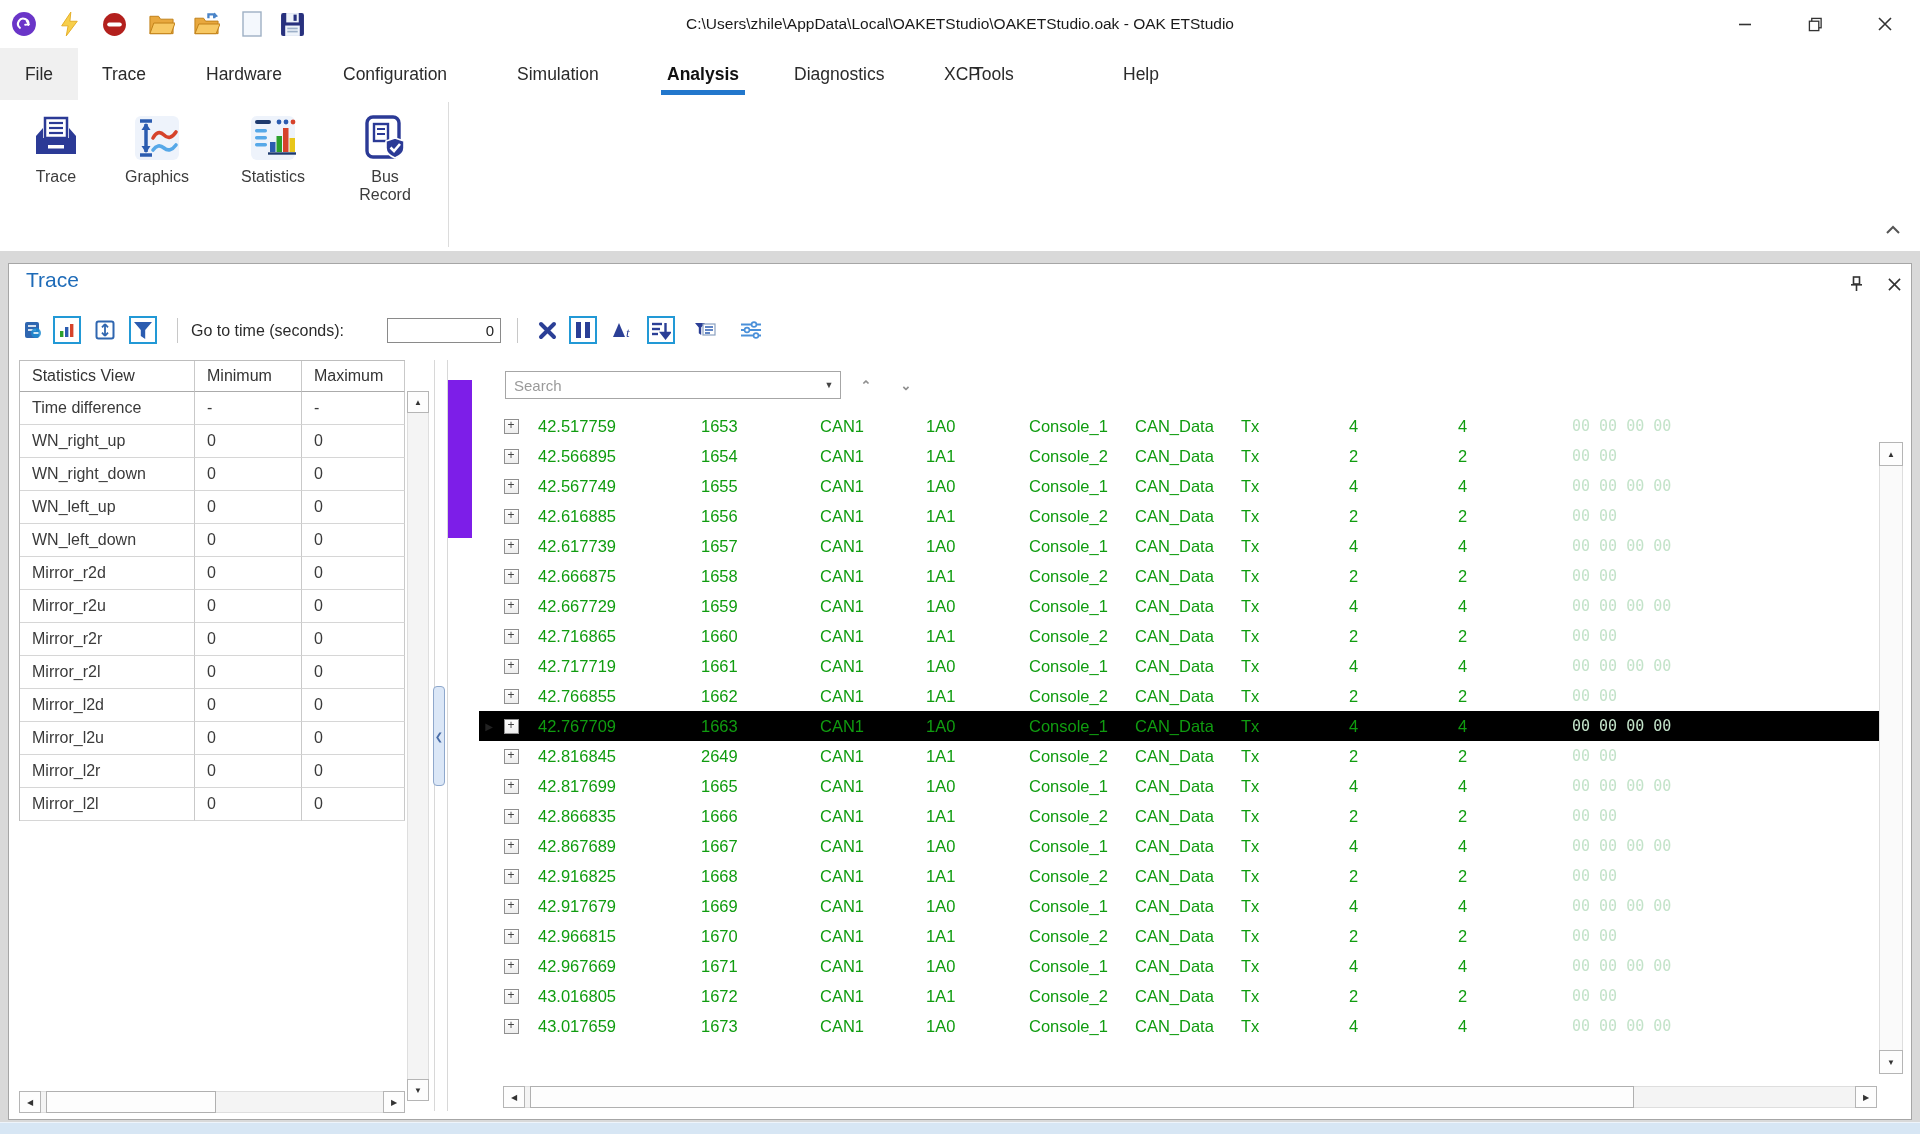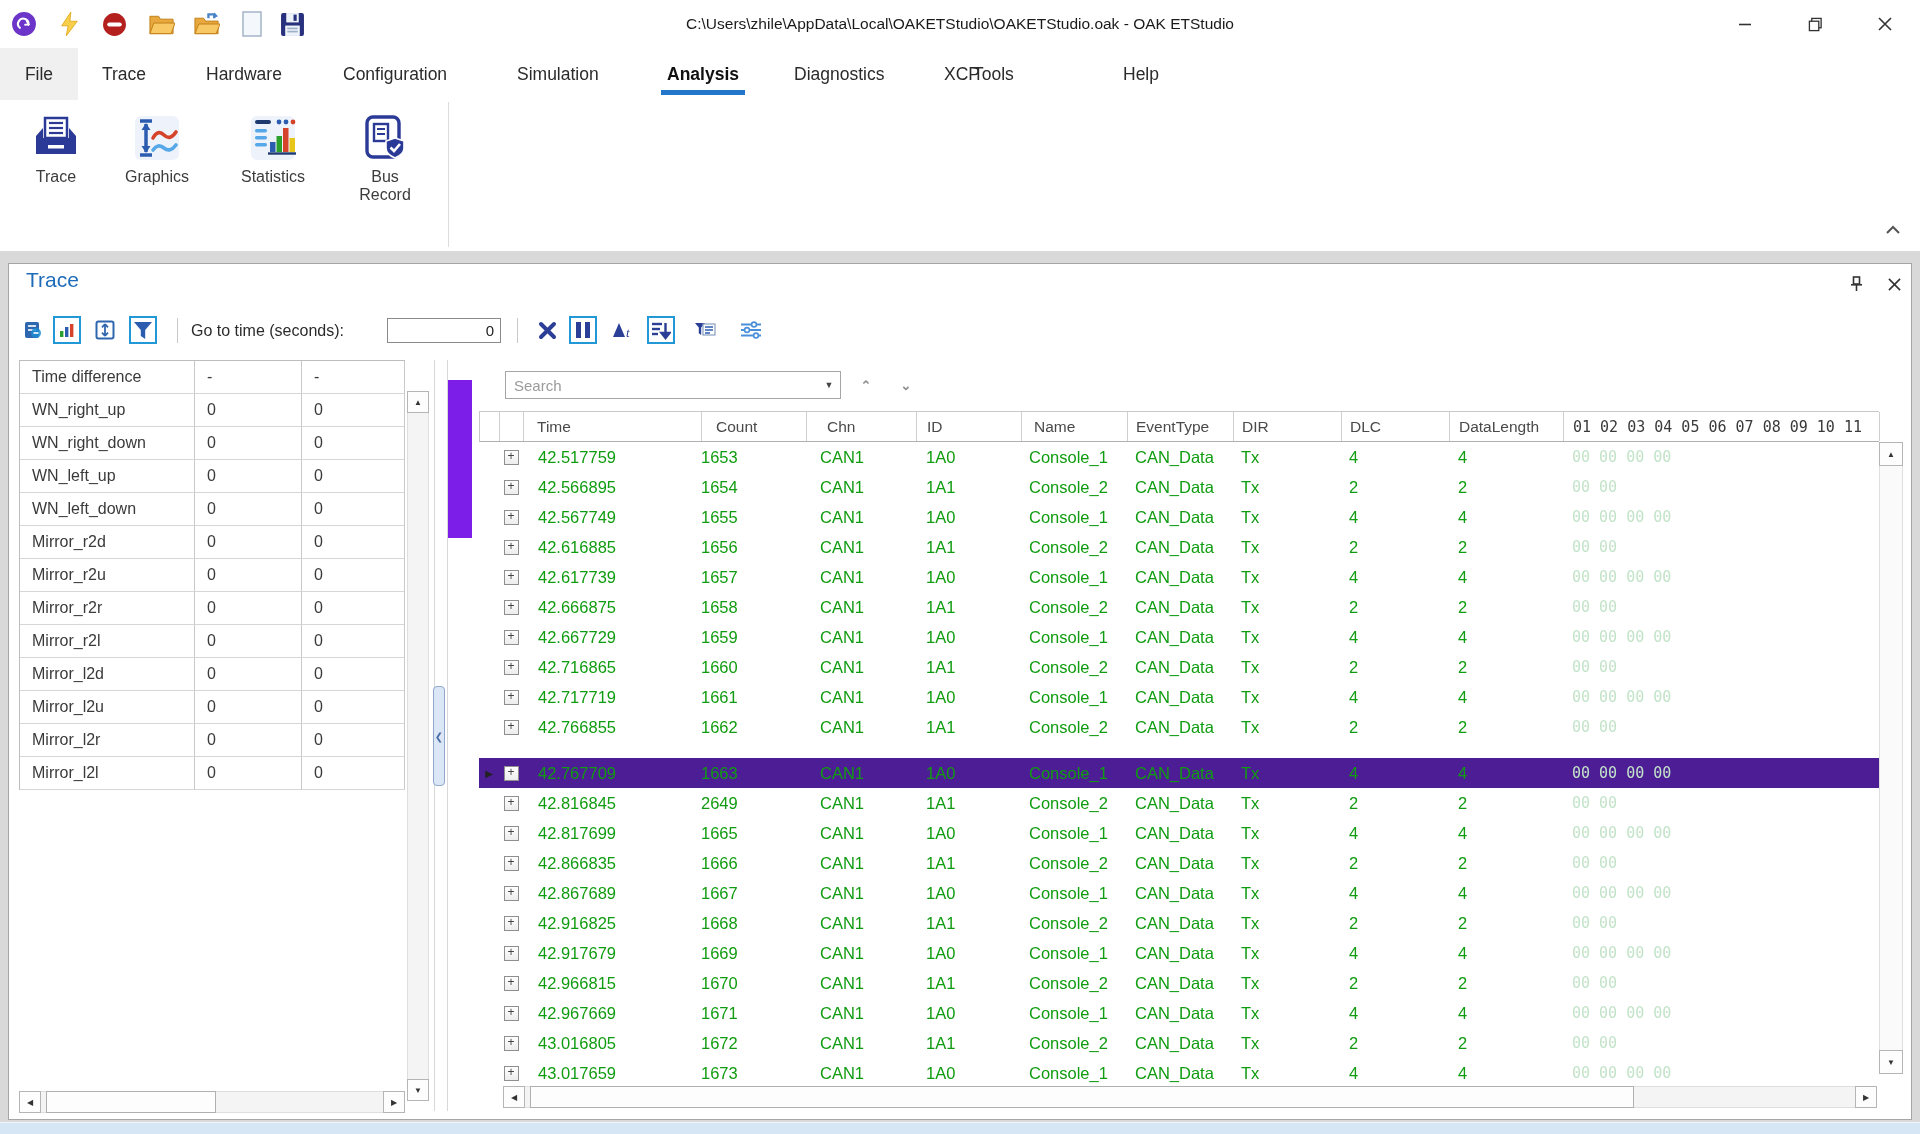--- a/index.html
+++ b/index.html
@@ -93,21 +93,21 @@
     font-size:9px; color:#444; }
   .srch-nav { position:absolute; top:109px; width:26px; height:24px; display:flex;
     align-items:center; justify-content:center; color:#8f8f8f; font-size:13px; font-weight:bold; }
 
   .ttable { position:absolute; left:470px; top:147px; width:1400px; }
   .trow { display:grid; grid-template-columns:20px 24px 178px 105px 110px 105px 106px 106px 108px 108px 114px 316px;
     height:30px; align-items:center; font-size:16.5px; color:#109c10; }
   .trow.thead { height:31px; font-size:15.5px; color:#4a4a4a; border-bottom:1px solid #b0b0b0;
     border-left:1px solid #c9c9c9; border-top:1px solid #c9c9c9; }
   .trow.thead > div { border-right:1px solid #cfcfcf; height:100%; display:flex; align-items:center; }
-  .trow.selected { background:#4c1d95;margin-top:16px; }
+  .trow.selected { background:#000000; }
   .cell { overflow:hidden; white-space:nowrap; }
   .c-time { padding-left:15px; }
   .c-count { text-align:left; padding-right:47px; }
   .c-chn { padding-left:14px; }
   .c-id { padding-left:10px; }
   .c-name { padding-left:8px; }
   .c-event { padding-left:8px; }
   .c-dir { padding-left:8px; }
   .c-dlc { padding-left:8px; }
   .c-len { padding-left:9px; }
@@ -367,20 +367,25 @@
             <line x1="1" y1="9" x2="21" y2="9" stroke="#4a90d9" stroke-width="2"></line>
             <line x1="1" y1="14.5" x2="21" y2="14.5" stroke="#4a90d9" stroke-width="2"></line>
             <circle cx="14" cy="3.5" r="2.4" fill="#fff" stroke="#4a90d9" stroke-width="1.6"></circle>
             <circle cx="7" cy="9" r="2.4" fill="#fff" stroke="#4a90d9" stroke-width="1.6"></circle>
             <circle cx="16" cy="14.5" r="2.4" fill="#fff" stroke="#4a90d9" stroke-width="1.6"></circle>
           </svg>
     </span>
   </div>
 
   <div class="stats">
+    <div class="srow head">
+      <div>Statistics View</div>
+      <div>Minimum</div>
+      <div>Maximum</div>
+    </div>
     <div>
 
         <div class="srow">
           <div class="cell">Time difference</div>
           <div class="cell">-</div>
           <div class="cell">-</div>
         </div>
 
         <div class="srow">
           <div class="cell">WN_right_up</div>
@@ -473,34 +478,20 @@
   <div class="purple-marker"></div>
 
   <div class="search-box">
     <input placeholder="Search" style="">
     <span class="dd-arrow">▼</span>
   </div>
   <span class="srch-nav" style="left:844px">⌃</span>
   <span class="srch-nav" style="left:884px">⌄</span>
 
   <div class="ttable">
-    <div class="trow thead">
-      <div class="cell ind"></div>
-      <div class="cell"></div>
-      <div class="cell c-time" style="padding-left:13px">Time</div>
-      <div class="cell c-count">Count</div>
-      <div class="cell c-chn" style="padding-left:20px">Chn</div>
-      <div class="cell c-id">ID</div>
-      <div class="cell c-name" style="padding-left:12px">Name</div>
-      <div class="cell c-event">EventType</div>
-      <div class="cell c-dir">DIR</div>
-      <div class="cell c-dlc">DLC</div>
-      <div class="cell c-len">DataLength</div>
-      <div class="cell c-bytes">01 02 03 04 05 06 07 08 09 10 11</div>
-    </div>
     <div>
 
         <div class="trow">
           <div class="cell ind"></div>
           <div class="cell exp"></div>
           <div class="cell c-time">42.517759</div>
           <div class="cell c-count">1653</div>
           <div class="cell c-chn">CAN1</div>
           <div class="cell c-id">1A0</div>
           <div class="cell c-name">Console_1</div>

